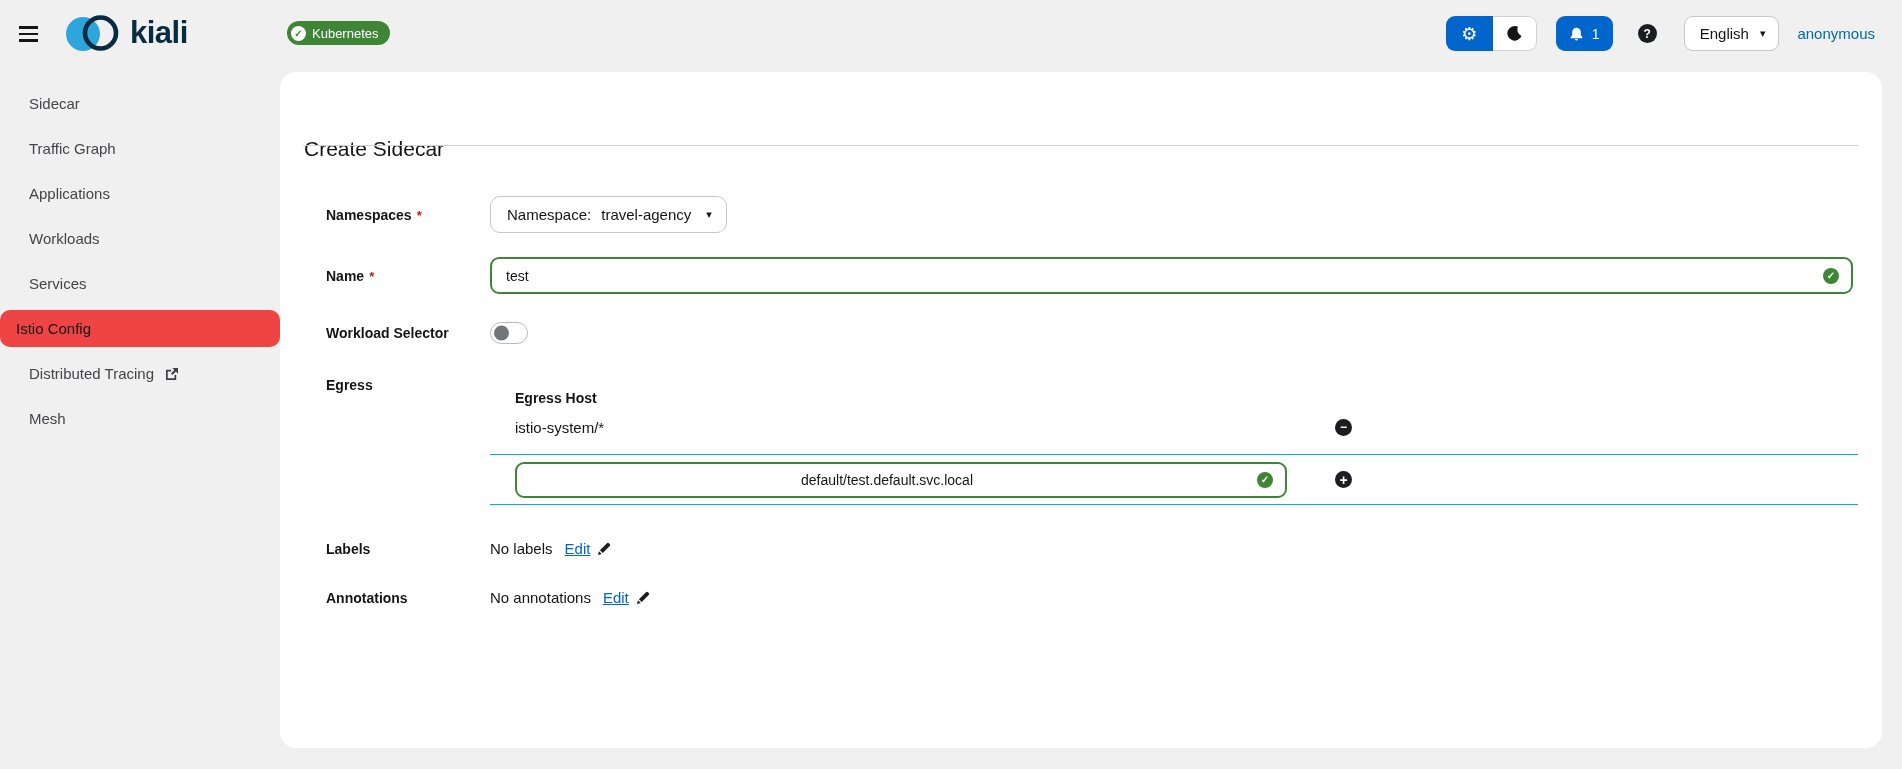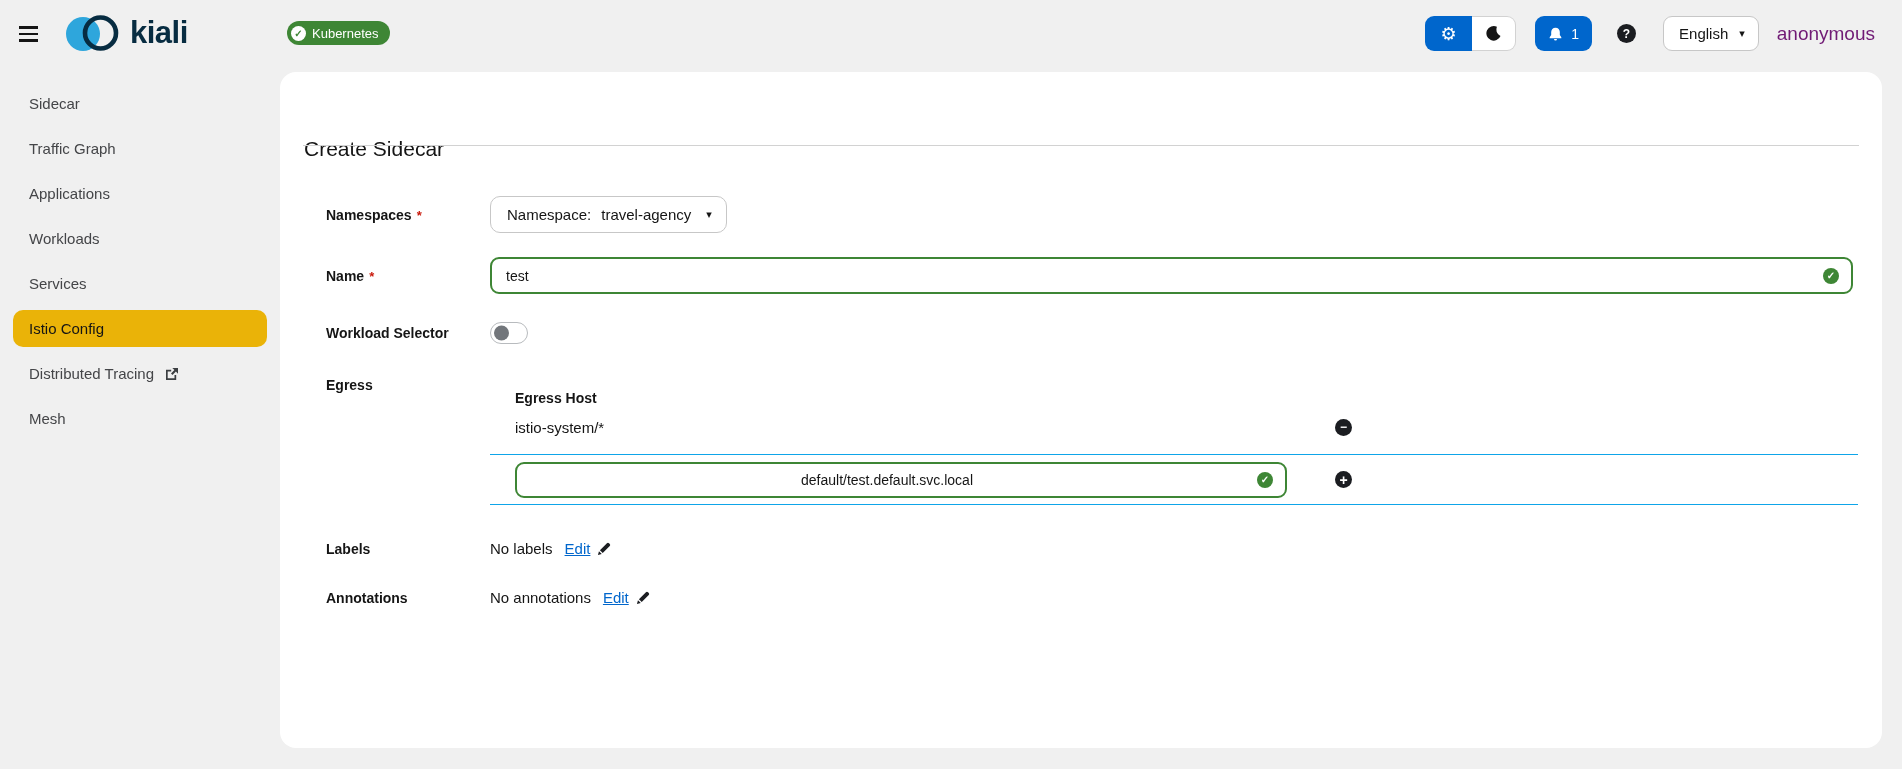--- a/index.html
+++ b/index.html
@@ -32,26 +32,26 @@
     display:flex; align-items:center; justify-content:center; border:none; cursor:pointer; }
   .seg-dark { width:44px; background:#fff; border:1px solid #d2d2d2; border-left:none;
     border-radius:0 9px 9px 0; display:flex; align-items:center; justify-content:center; cursor:pointer; }
   .bell-btn { margin-left:19px; width:57px; height:35px; background:#0066cc; border:none; border-radius:9px;
     color:#fff; display:flex; align-items:center; justify-content:center; gap:8px; font-size:14px; cursor:pointer; }
   .help-btn { margin-left:25px; width:19px; height:19px; border-radius:50%; background:#1b1d21; color:#fff;
     border:none; font-size:12px; font-weight:700; display:flex; align-items:center; justify-content:center; cursor:pointer; }
   .lang-select { margin-left:27px; height:35px; padding:0 13px 0 15px; background:#fff; border:1px solid #c7c7c7;
     border-radius:9px; display:flex; align-items:center; gap:11px; font-size:15px; cursor:pointer; font-family:inherit; color:#151515; }
   .caret { font-size:11px; color:#151515; }
-  .username { margin-left:18px; font-size:19px; color:#701a75; }
+  .username { margin-left:18px; font-size:15px; color:#0369a1; }
 
   
   .sidebar { position:absolute; left:0; top:66px; width:280px; bottom:0; padding-top:15px; }
   .nav-item { height:45px; display:flex; align-items:center; padding-left:29px; font-size:15px; color:#444548; cursor:pointer; }
-  .nav-item.active { height:37px; margin:4px 13px; padding-left:16px; background:#eab308; border-radius:10px; color:#151515; }
+  .nav-item.active { height:37px; margin:4px 0; padding-left:16px; background:#ef4444; border-radius:10px; color:#151515; }
   .ext-icon { margin-left:11px; display:inline-flex; }
 
   
   .card { position:absolute; left:280px; top:72px; width:1602px; height:676px; background:#fff; border-radius:16px; }
   .card-title { position:absolute; left:24px; top:35px; font-size:21px; font-weight:500; color:#151515;margin-top:30px; }
   .title-divider { position:absolute; left:23px; right:23px; top:73px; height:1px; background:#d2d2d2; }
   .form { position:absolute; left:46px; top:124px; right:14px; }
 
   .frow { display:flex; align-items:center; }
   .frow.top { align-items:flex-start; }

